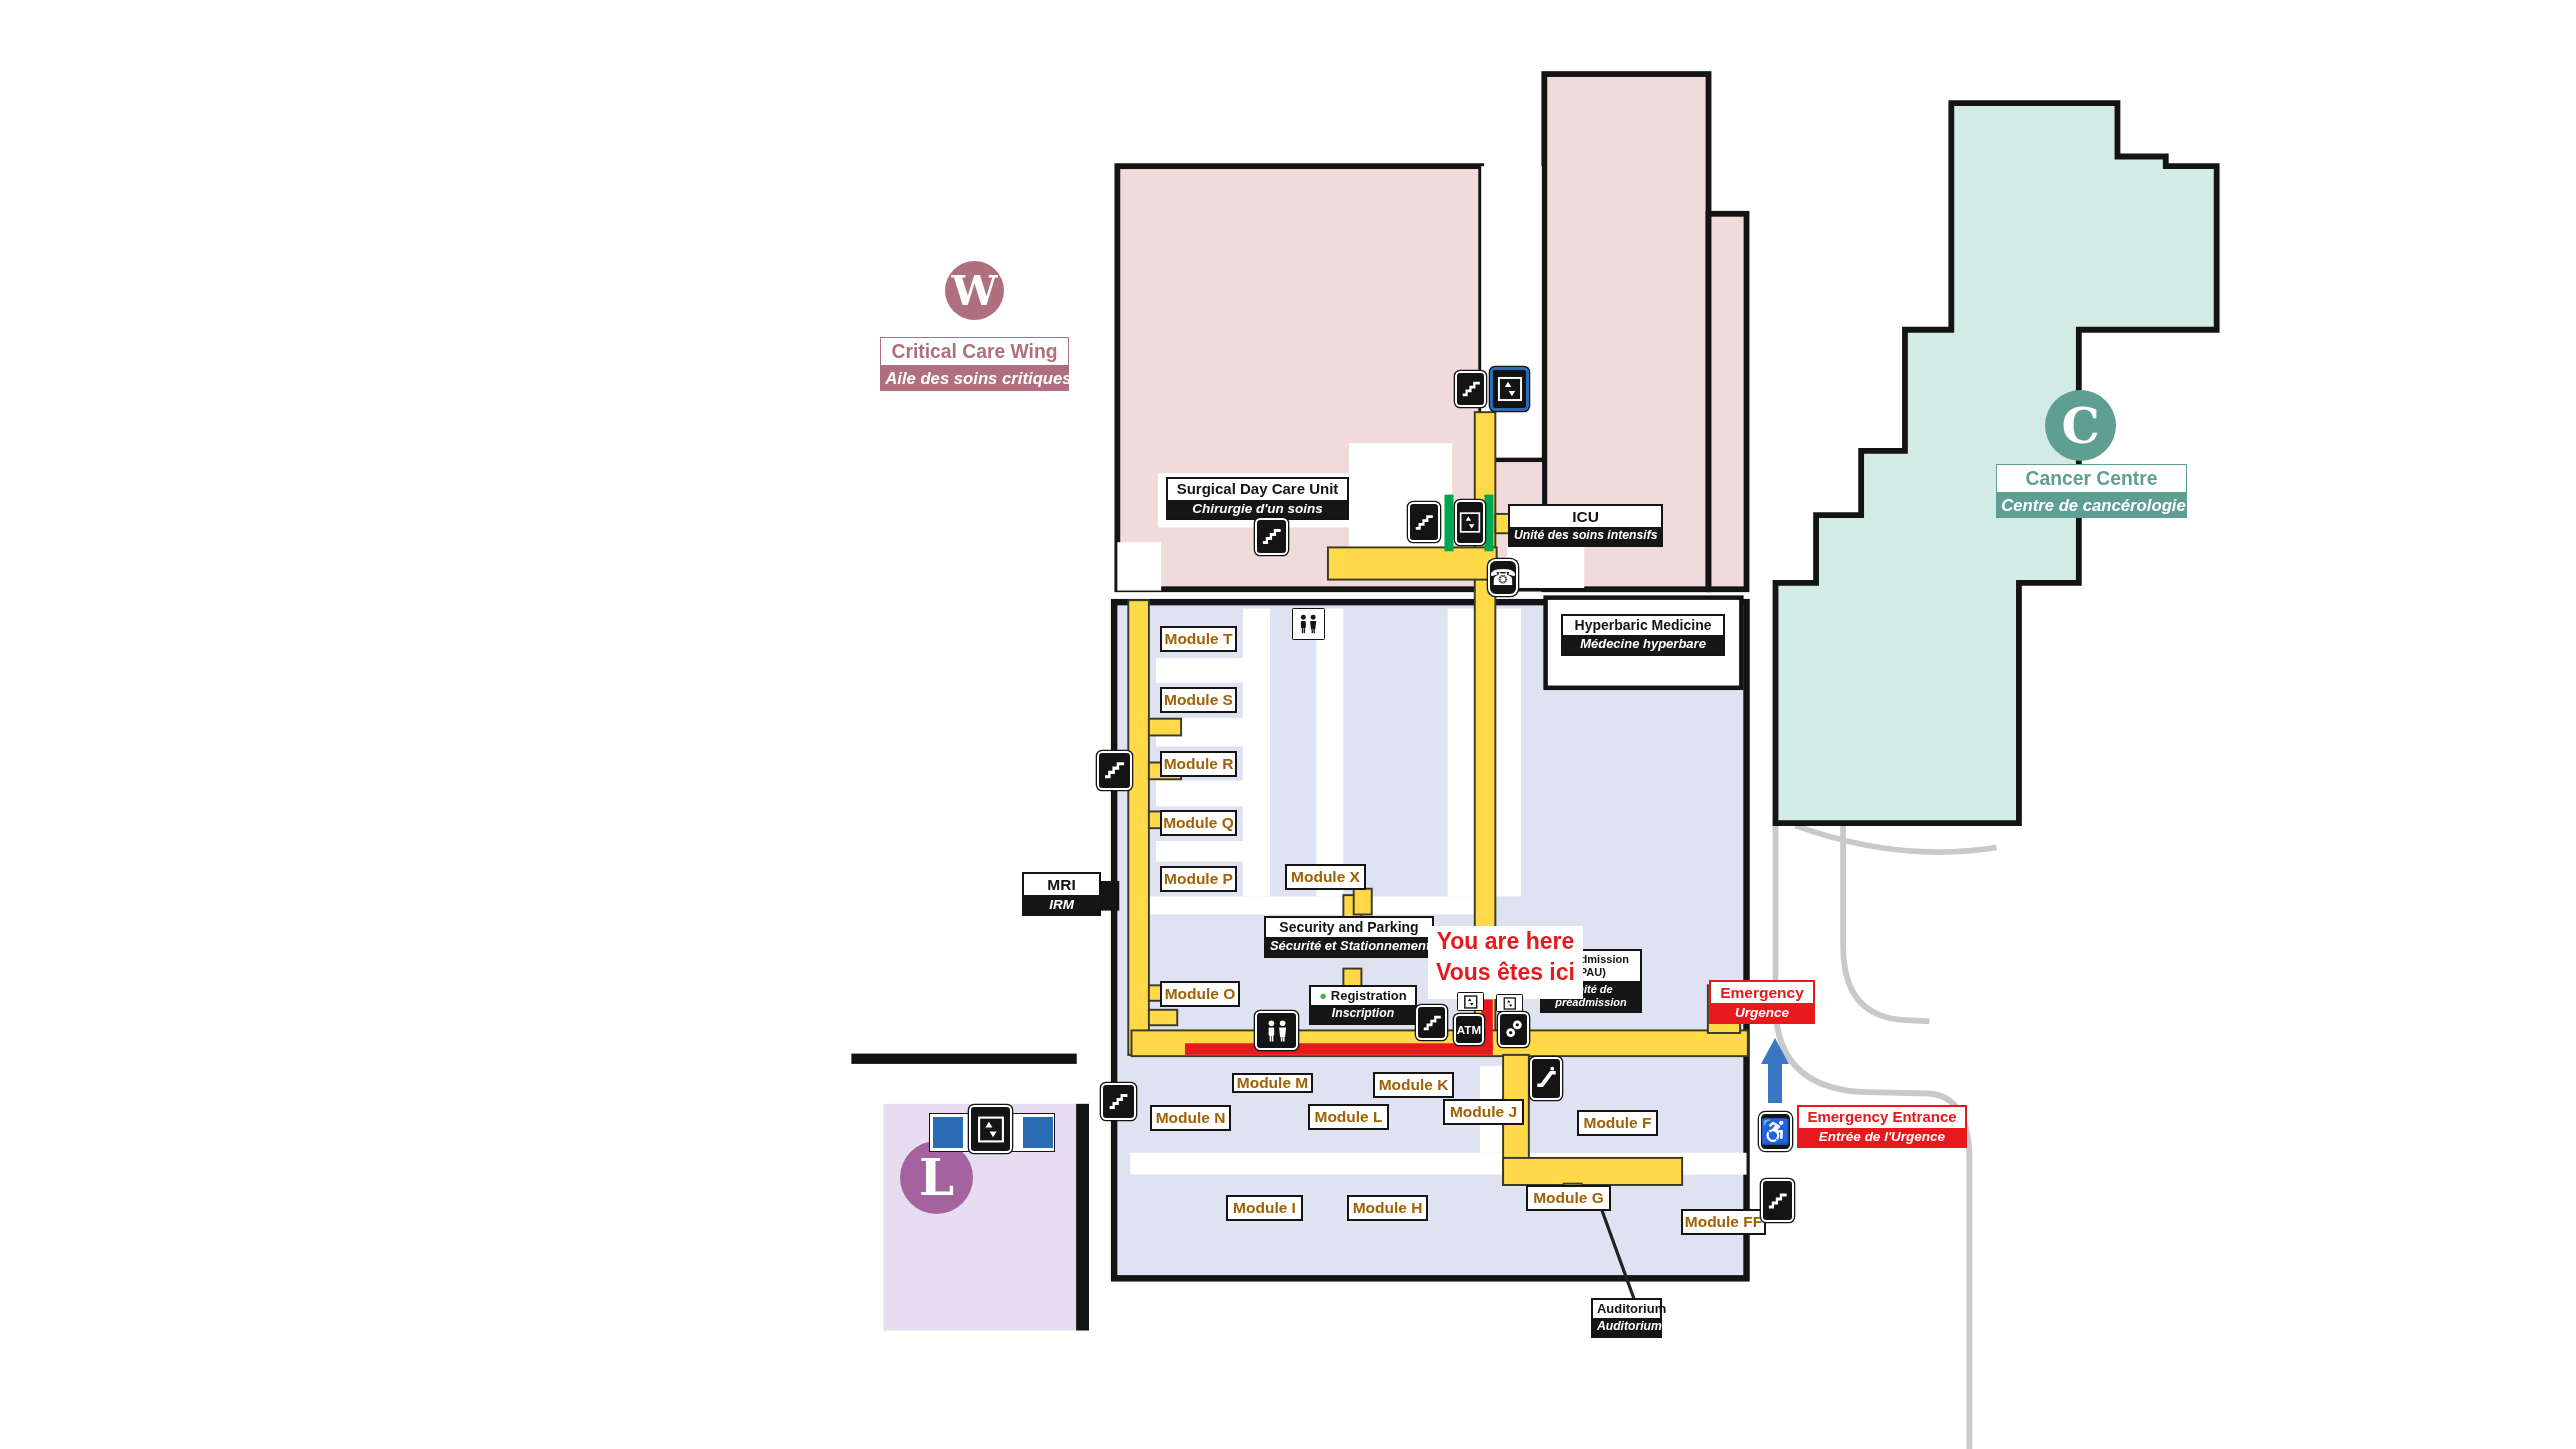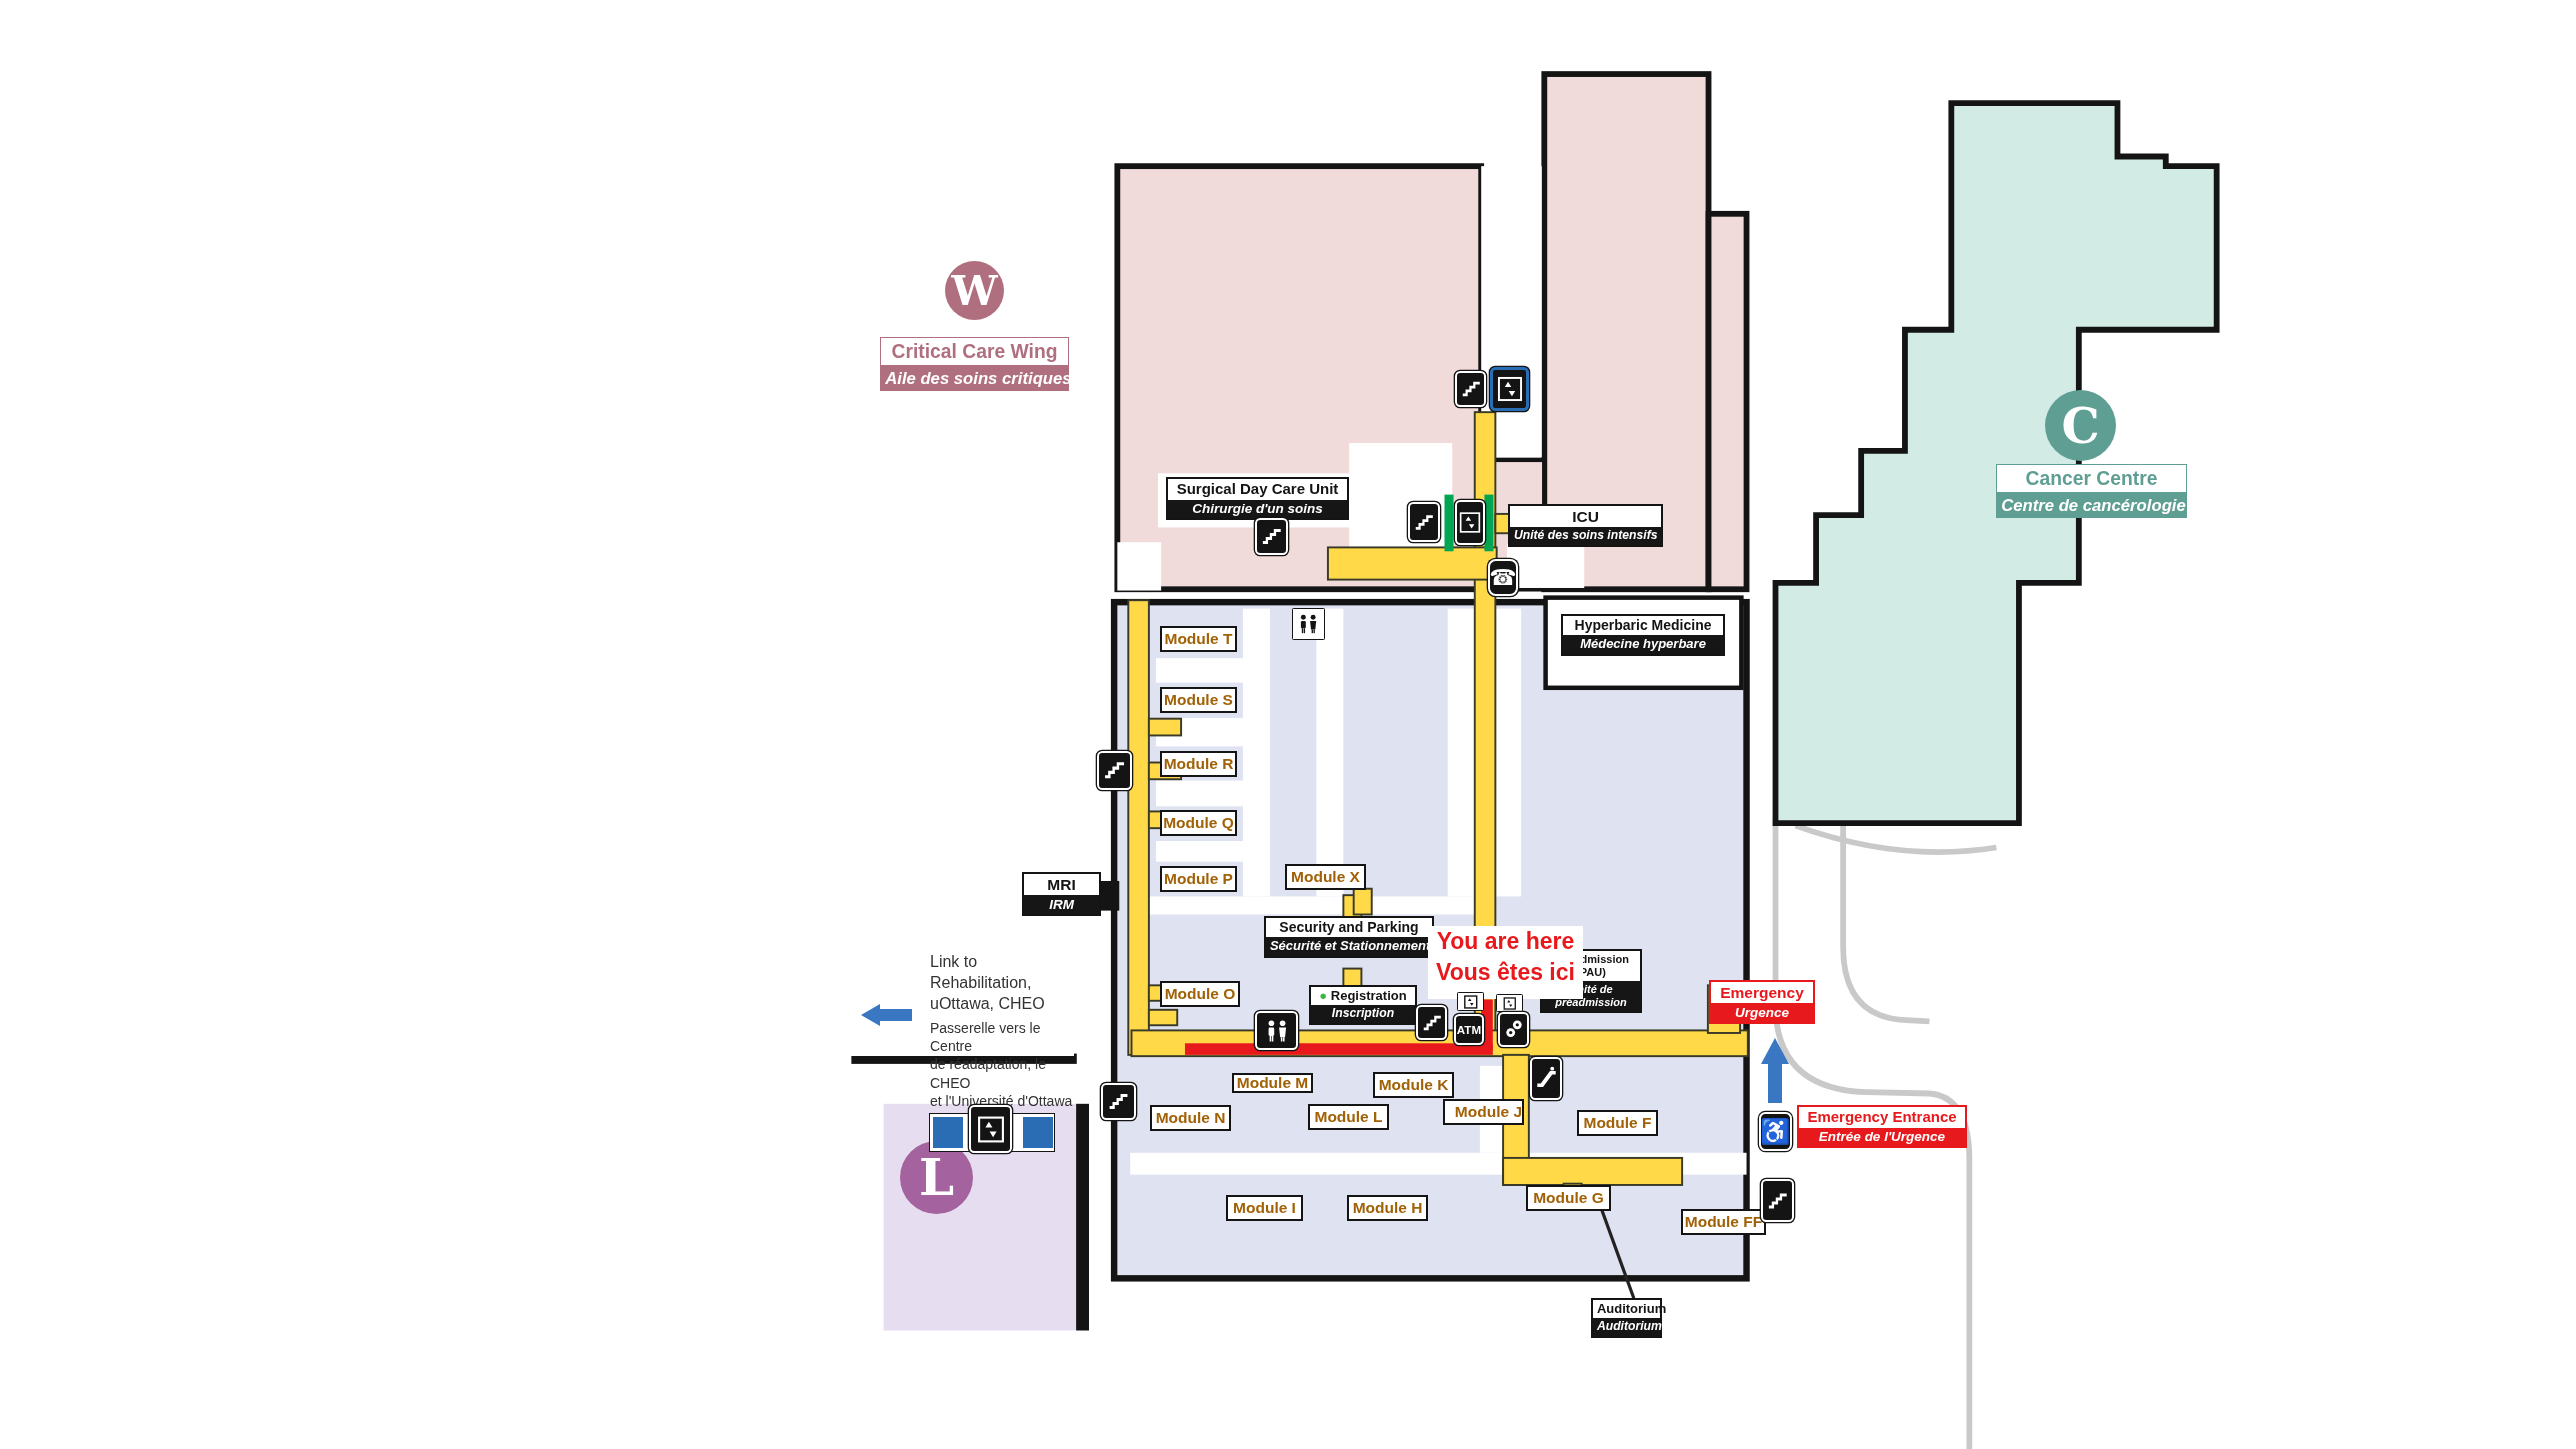--- a/index.html
+++ b/index.html
@@ -221,21 +221,21 @@
     </div>
   <div class="mod" style="left:1373px;top:1072px;width:81px;height:26px;">
       <span>Module K</span>
     </div>
   <div class="mod" style="left:1150px;top:1105px;width:81px;height:26px;">
       <span>Module N</span>
     </div>
   <div class="mod" style="left:1308px;top:1104px;width:81px;height:26px;">
       <span>Module L</span>
     </div>
-  <div class="mod" style="left:1443px;top:1099px;width:81px;height:26px;justify-content:flex-end;">
+  <div class="mod" style="left:1443px;top:1099px;width:81px;height:26px;">
       <span>Module J</span>
     </div>
   <div class="mod" style="left:1577px;top:1110px;width:81px;height:26px;text-align:right;">
       <span>Module F</span>
     </div>
   <div class="mod" style="left:1226px;top:1195px;width:77px;height:26px;">
       <span>Module I</span>
     </div>
   <div class="mod" style="left:1347px;top:1195px;width:81px;height:26px;">
       <span>Module H</span>
@@ -246,35 +246,20 @@
   <div class="mod" style="left:1681px;top:1209px;width:85px;height:26px;">
       <span>Module FF</span>
     </div>
 
   <div class="yah" style="left:1428px;top:926px;width:155px;height:73px;font-size:23px;">
     <div>You are here</div>
     <div>Vous êtes ici</div>
   </div>
 
 
-  <div class="abs" style="left:851px;top:934px;width:223px;height:122px;background:#fff;">
-    <div class="linknote" style="left:79px;top:18px;">
-      <div>Link to</div>
-      <div>Rehabilitation,</div>
-      <div>uOttawa, CHEO</div>
-    </div>
-    <div class="linknote fr" style="left:79px;top:85px;font-size:14px;">
-      <div>Passerelle vers le Centre</div>
-      <div>de réadaptation, le CHEO</div>
-      <div>et l'Université d'Ottawa</div>
-    </div>
-
-    <div class="abs" style="left:10.3px;top:70px;width:0;height:0;border-top:11.6px solid transparent;border-bottom:11.6px solid transparent;border-right:19.3px solid #3a77c2;"></div>
-    <div class="abs" style="left:28px;top:75px;width:33px;height:11.6px;background:#3a77c2;"></div>
-  </div>
 
   <div class="abs" style="left:1761px;top:1038px;width:0;height:0;border-left:14px solid transparent;border-right:14px solid transparent;border-bottom:26px solid #3a77c2;"></div>
   <div class="abs" style="left:1768px;top:1063px;width:13.5px;height:40px;background:#3a77c2;"></div>
 
   <div class="abs" style="left:929px;top:1113px;width:126px;height:39px;background:#fff;border:1.9px solid #141414;box-sizing:border-box;"></div>
   <div class="abs" style="left:933px;top:1117px;width:30px;height:31px;background:#2a6db5;"></div>
   <div class="abs" style="left:1023px;top:1117px;width:30px;height:31px;background:#2a6db5;"></div>
   <div class="icon" style="left:969px;top:1105px;width:43px;height:48px;">
     <svg width="28" height="31" viewBox="0 0 40 40">
         <rect x="3" y="3" width="34" height="34" fill="none" stroke="#fff" stroke-width="3"></rect>

